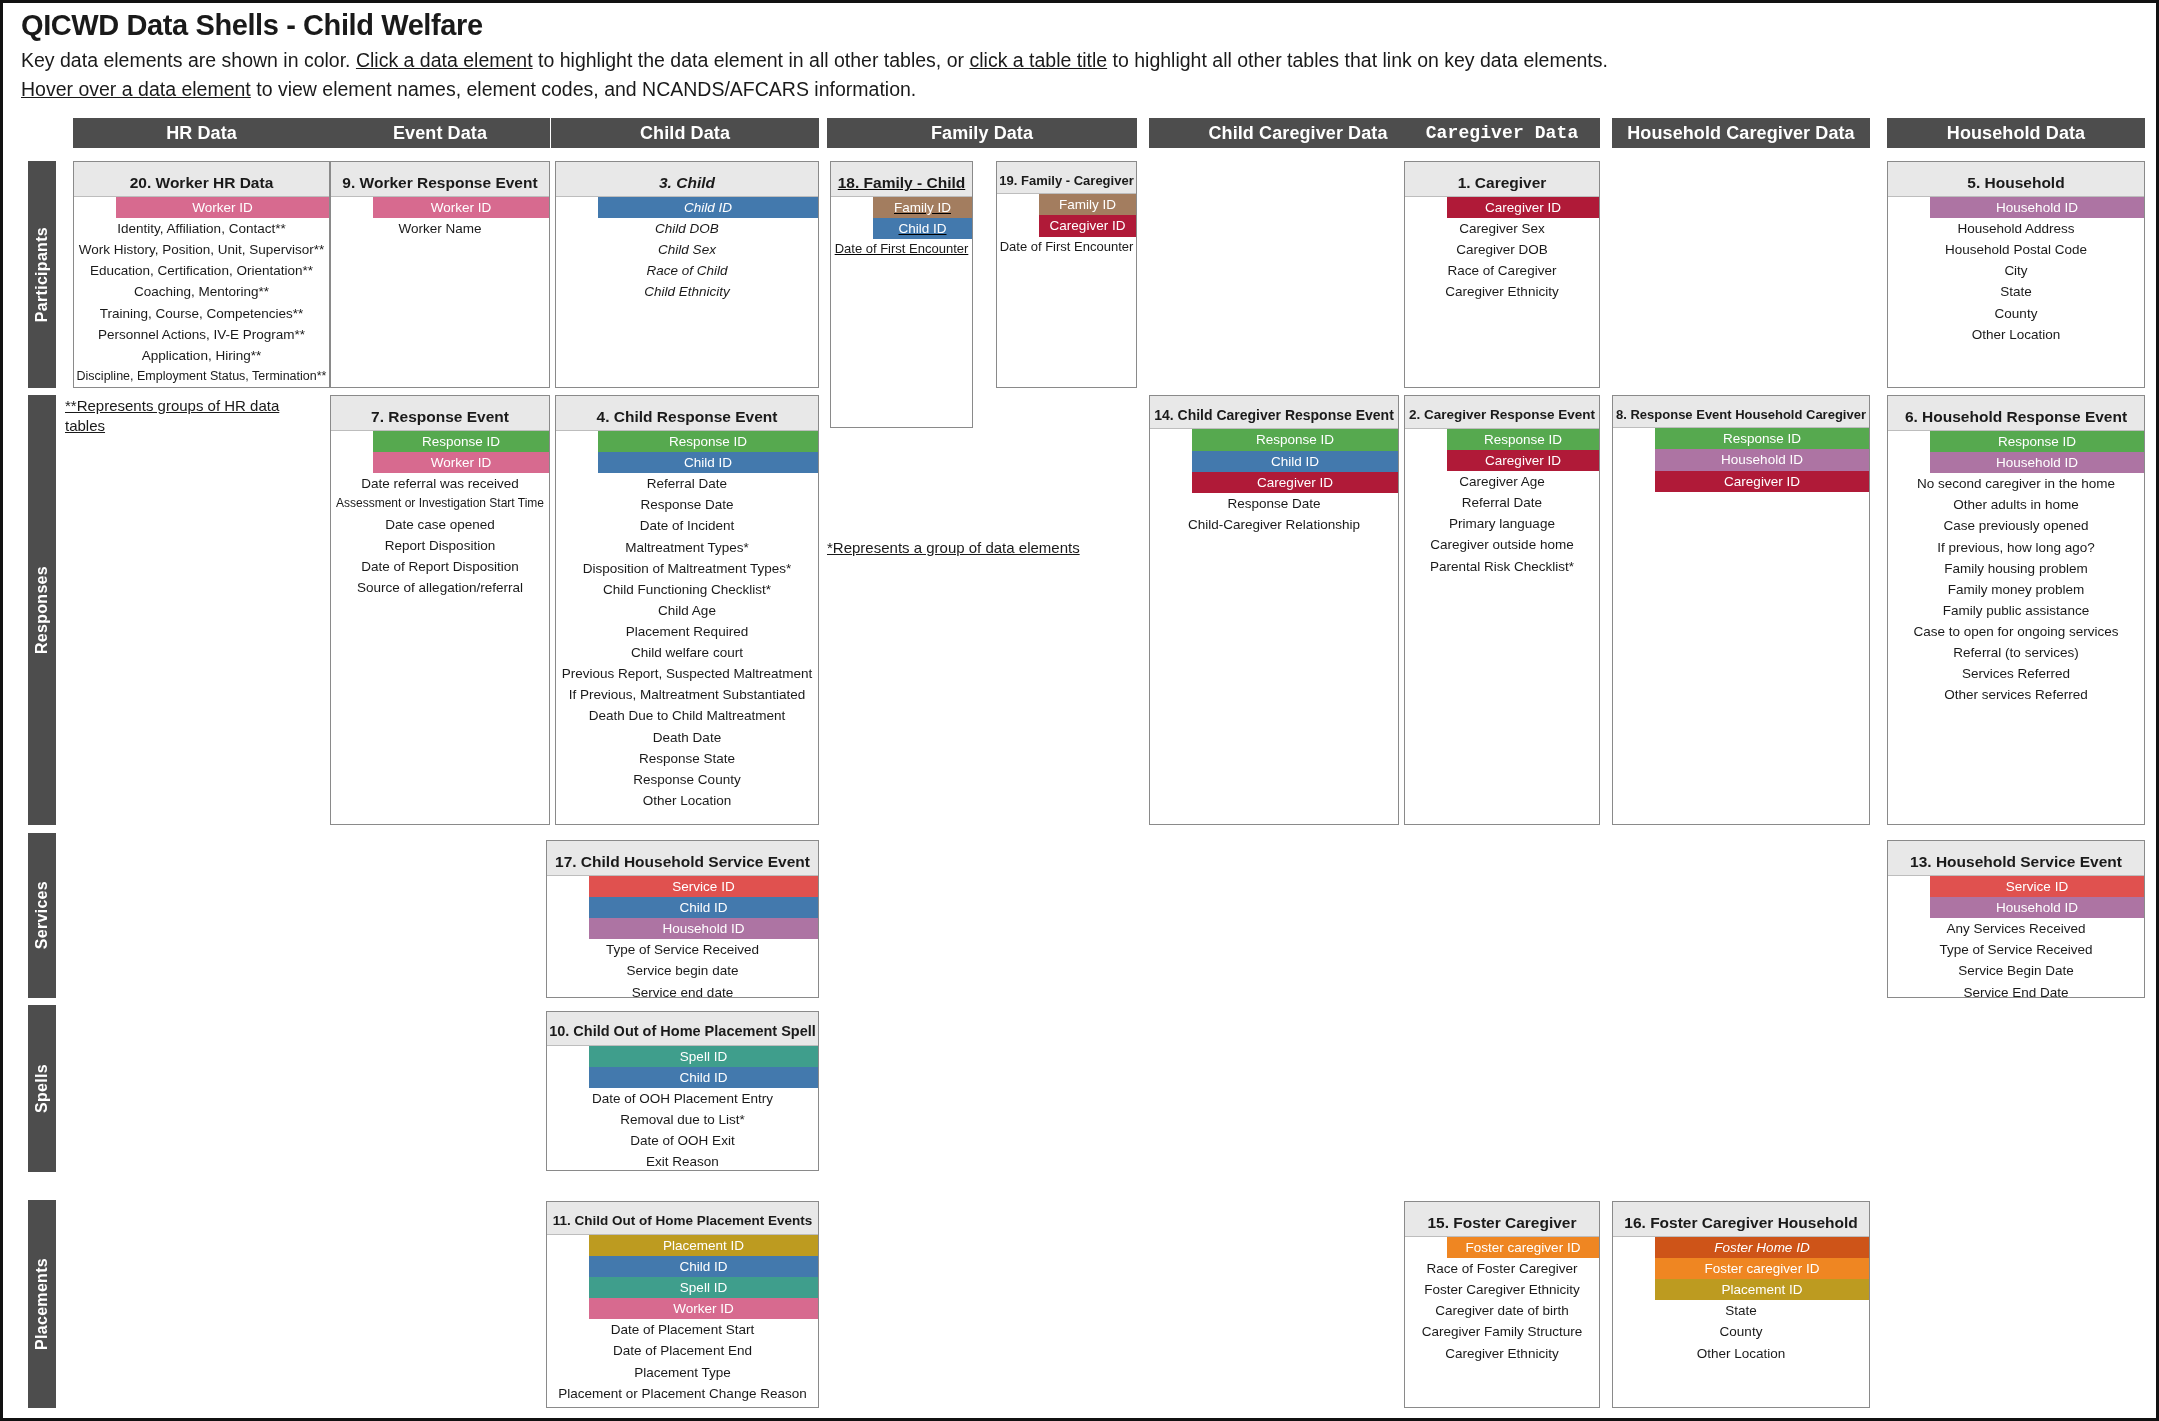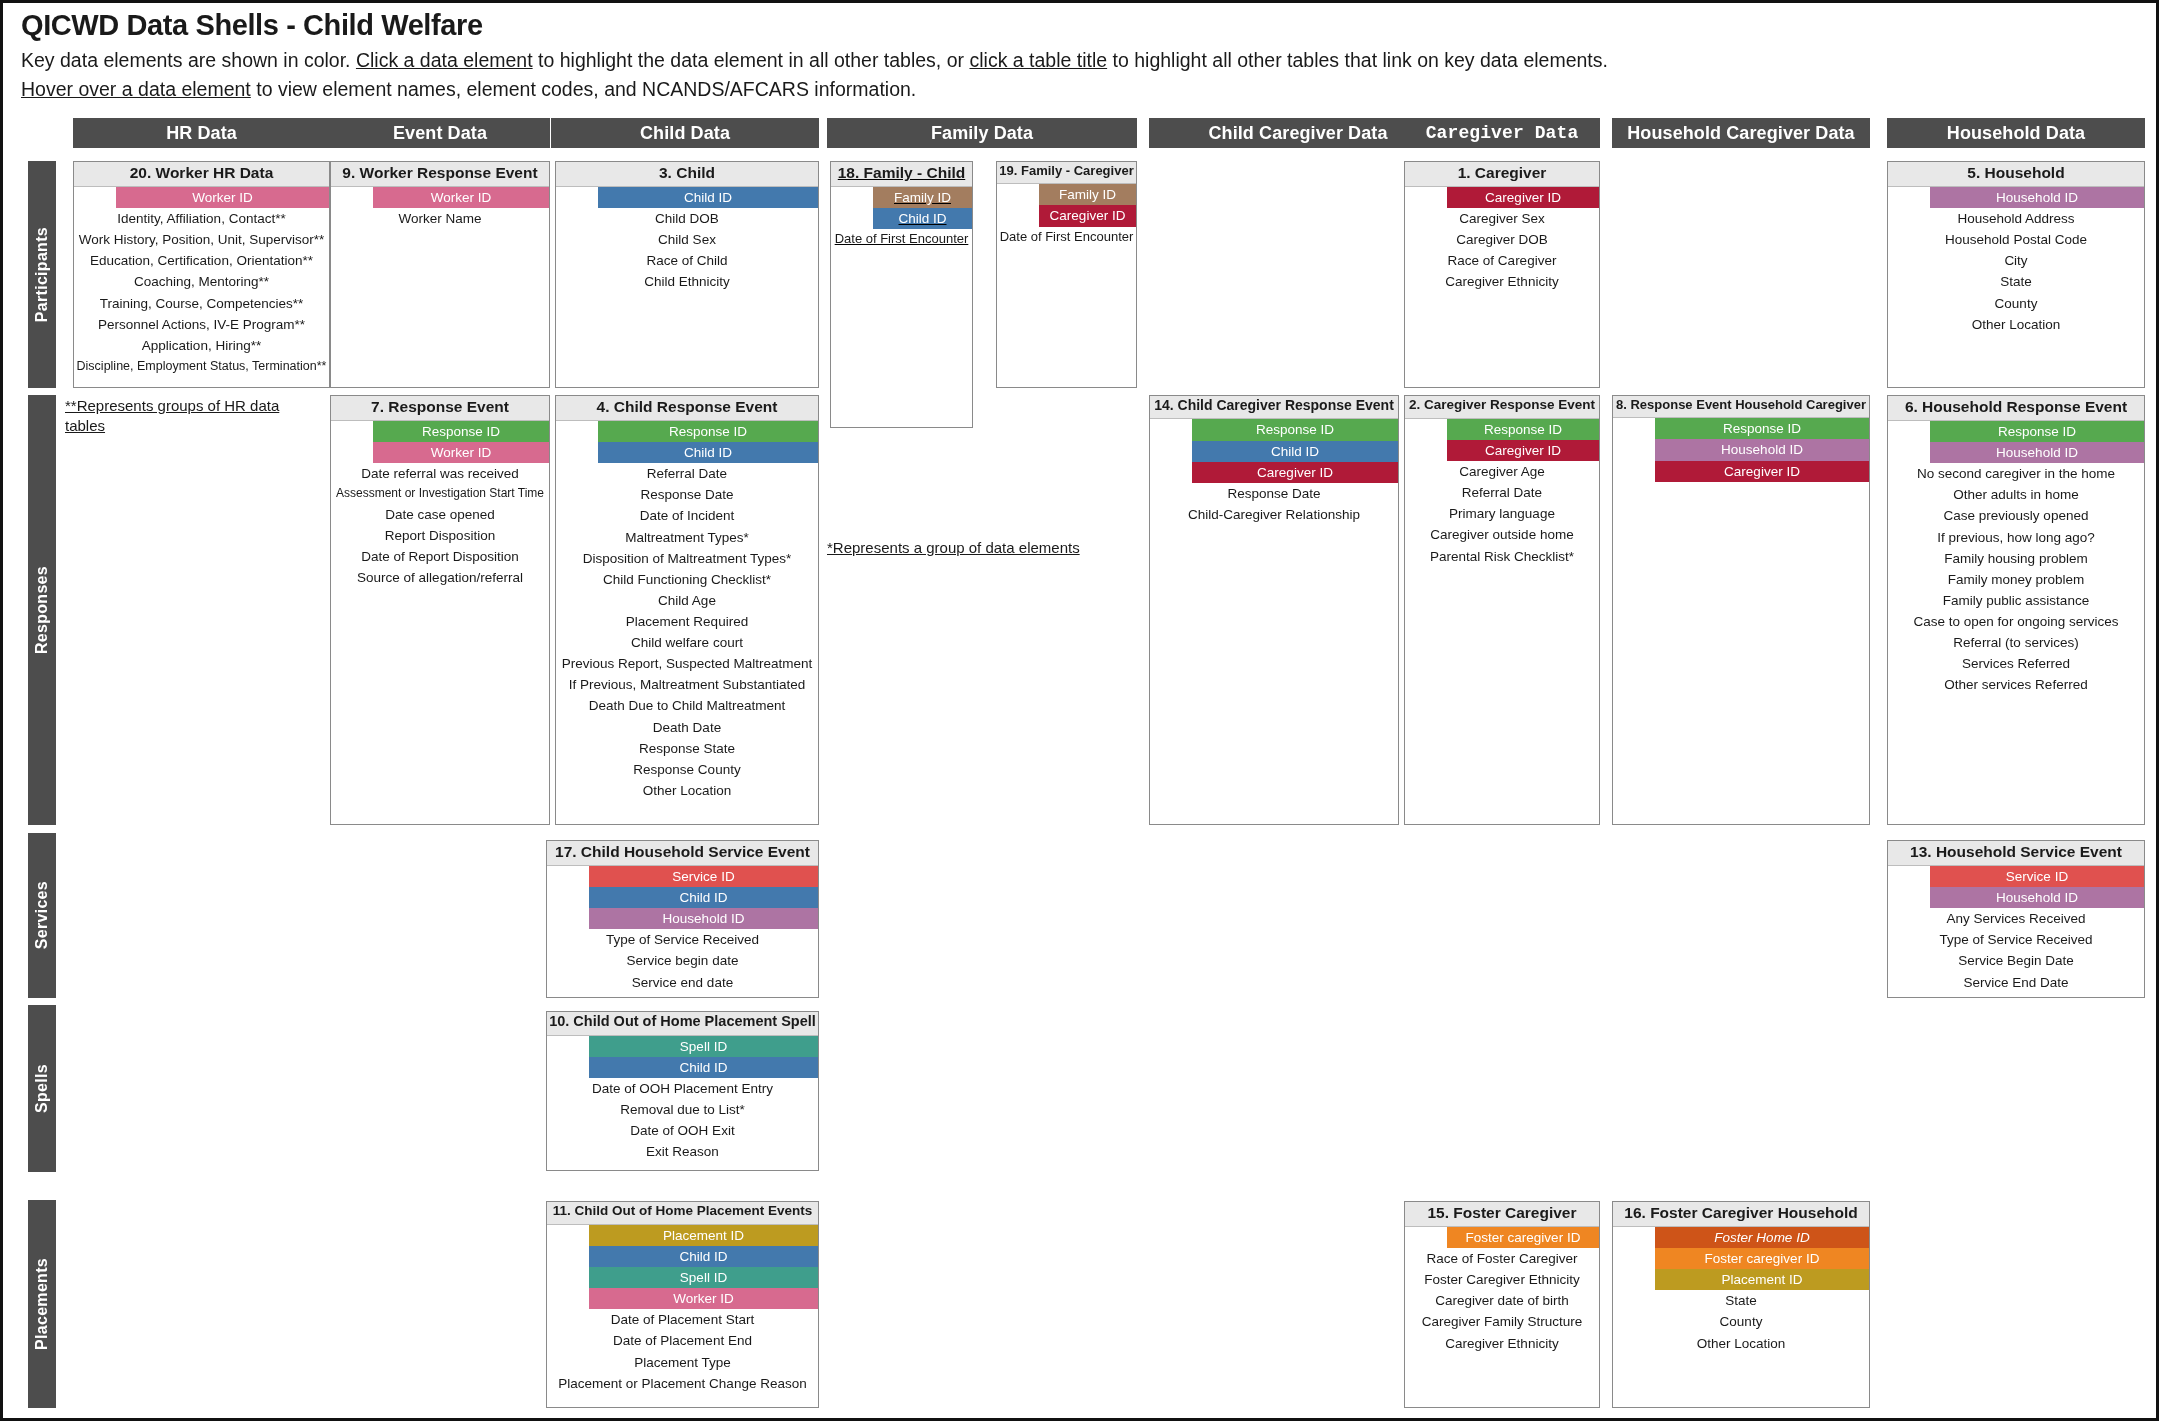--- a/index.html
+++ b/index.html
@@ -74,21 +74,21 @@
     border: 1.5px solid #8a8a8a;
     background: #ffffff;
     overflow: hidden;
   }
   .tbl-title {
     background: #e8e8e8;
     color: #1a1a1a;
     font-size: 15.5px;
     font-weight: bold;
     text-align: center;
-    padding: 2px 2px 5px 2px;
+    padding: 12px 2px 5px 2px;
     line-height: 1.1;
     border-bottom: 1px solid #bdbdbd;
     white-space: nowrap;
     overflow: hidden;
   }
   .rows { display: block; }
   .row {
     font-size: 13.5px;
     text-align: center;
     padding: 3px 2px;
@@ -166,21 +166,21 @@
         <div class="row plain" style="font-size: 12.5px;">Discipline, Employment Status, Termination**</div>
       </div>
     </div>
   <div class="tbl" style="left:327px; top:158px; width:220px; height:227px;">
       <div class="tbl-title">9. Worker Response Event</div>
       <div class="rows">
         <div class="row key" style="background: rgb(215, 106, 143);">Worker ID</div>
         <div class="row plain">Worker Name</div>
       </div>
     </div>
-  <div class="tbl" style="left:552px; top:158px; width:264px; height:227px;">
+  <div class="tbl" style="left:552px; top:158px; width:264px; height:227px;font-style:italic;">
       <div class="tbl-title">3. Child</div>
       <div class="rows">
         <div class="row key" style="background: rgb(67, 121, 173);">Child ID</div>
         <div class="row plain">Child DOB</div>
         <div class="row plain">Child Sex</div>
         <div class="row plain">Race of Child</div>
         <div class="row plain">Child Ethnicity</div>
       </div>
     </div>
   <div class="tbl" style="left:827px; top:158px; width:143px; height:267px;text-decoration:underline;">

